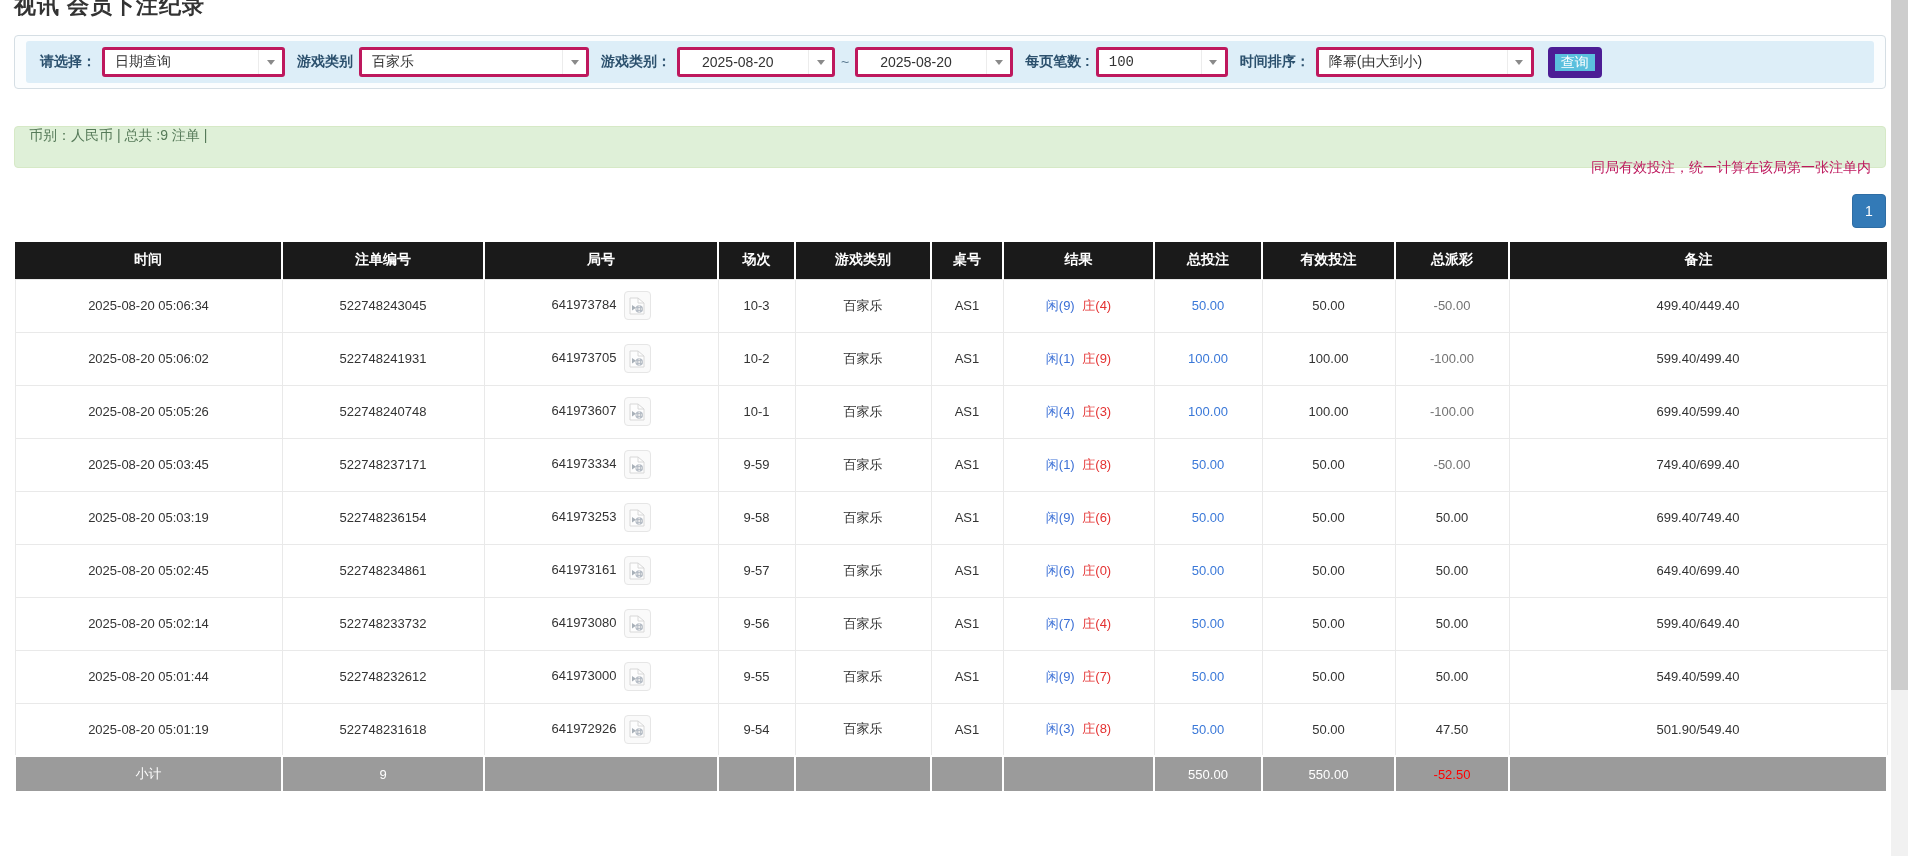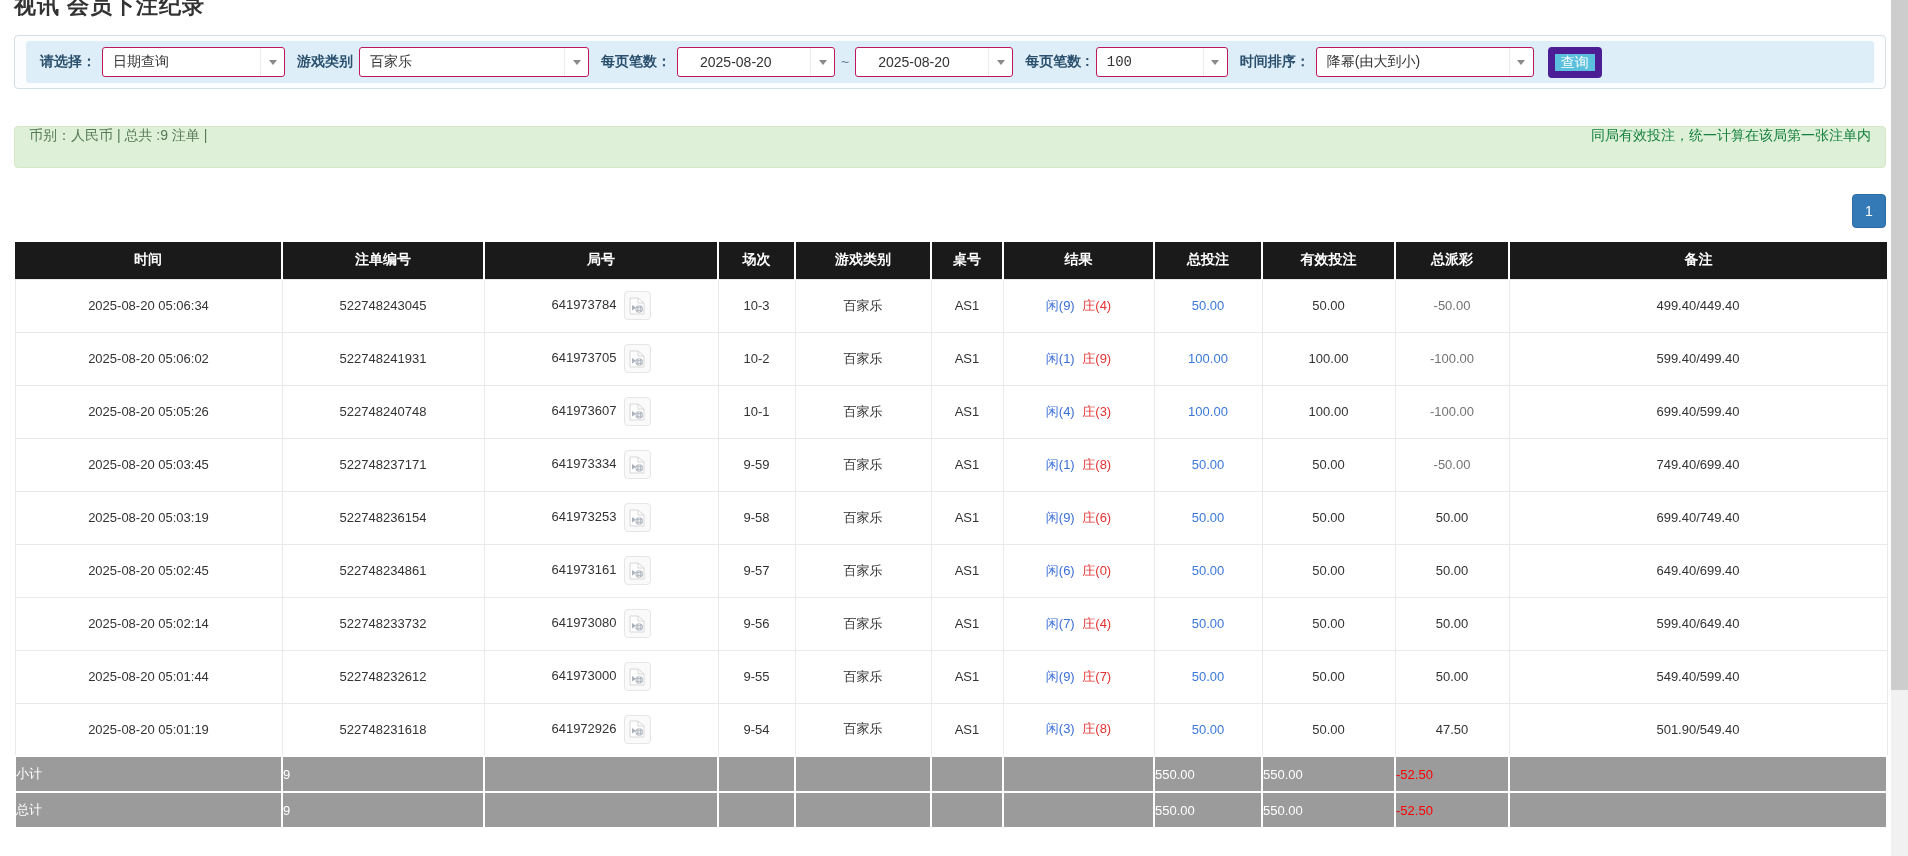--- a/index.html
+++ b/index.html
@@ -8,36 +8,36 @@
   .content { width: 1872px; margin-left: 14px; position: relative; }
 
   
   .page-title { font-size: 22px; font-weight: bold; color: #333; margin-top: -9px; letter-spacing: 1px; }
 
   
   .filter-panel { margin-top: 14px; border: 1px solid #d5dee4; border-radius: 4px; background: #fbfdfe; padding: 5px 11px; }
   .filter-bar { background: #ddeef8; border-radius: 3px; height: 42px; display: flex; align-items: center; padding: 0 8px; }
   .flabel { font-size: 14px; font-weight: bold; color: #2b506d; white-space: nowrap; margin: 0 6px 0 12px; }
   .flabel:first-child { margin-left: 6px; }
-  .combo { height: 30px; background: #fff; border: 1px solid #be185d; border-radius: 3px;
+  .combo { height: 30px; background: #fff; border: 3px solid #be185d; border-radius: 3px;
     display: flex; align-items: center; justify-content: space-between; cursor: pointer; }
   .combo .val { padding-left: 10px; font-size: 14px; color: #333; white-space: nowrap; overflow: hidden; }
   .combo .arrow { width: 24px; height: 100%; display: flex; align-items: center; justify-content: center; border-left: 1px solid #ececec; }
   .tri { width: 0; height: 0; border-left: 4px solid transparent; border-right: 4px solid transparent; border-top: 5px solid #8a8a8a; }
   .w-select { width: 183px; } .w-game { width: 230px; } .w-date { width: 158px; padding-left: 12px; }
   .w-size { width: 132px; font-family: Liberation Mono, monospace; } .w-sort { width: 218px; }
   .tilde { color: #5a7a90; font-size: 14px; margin: 0 6px; }
   .search-btn { margin-left: 14px; width: 54px; height: 31px; background: #5bc0de; border: 7px solid #4c1d95;
     border-radius: 4px; color: #fff; font-size: 14px; cursor: pointer; font-family: inherit; }
 
   
   .summary-bar { margin-top: 37px; height: 42px; background: #dff0d8; border: 1px solid #d6e9c6; border-radius: 4px;
     display: flex; align-items: flex-start; justify-content: space-between; padding: 0 14px; }
   .summary-left { font-size: 14px; color: #567a59; }
-  .summary-right { font-size: 14px; color: #15803d; }
+  .summary-right { font-size: 14px; color: #be185d; margin-top: 32px; }
 
   
   .pagination-row { margin-top: 26px; height: 34px; display: flex; justify-content: flex-end; }
   .page-btn { width: 34px; height: 34px; background: #337ab7; border: 1px solid #2e6da4; border-radius: 4px;
     color: #fff; font-size: 14px; display: flex; align-items: center; justify-content: center; cursor: pointer; }
 
   
   table.records { width: 1872px; margin-top: 14px; border-collapse: collapse; table-layout: fixed; }
   th { background: #1a1a1a; color: #fff; font-size: 14px; font-weight: bold; height: 37px;
     border-right: 2px solid #fff; text-align: center; }
@@ -45,21 +45,21 @@
   tbody td { height: 53px; font-size: 13px; color: #333; text-align: center;
     border: 1px solid #e9e9e9; background: #fff; }
   .res-player { color: #3a6fd6; }
   .res-banker { color: #e43131; margin-left: 4px; }
   .amt-link { color: #3a78d8; cursor: pointer; }
   .neg { color: #737373; }
 
   .video-btn { display: inline-flex; width: 27px; height: 29px; border: 1px solid #e6e6e6; background: #fafafa;
     border-radius: 4px; align-items: center; justify-content: center; margin-left: 7px; vertical-align: middle; cursor: pointer; }
 
-  tfoot td { height: 36px; background: #9b9b9b; color: #fff; font-size: 13px; 
+  tfoot td { height: 36px; background: #9b9b9b; color: #fff; font-size: 13px; text-align: center;
     border: 2px solid #fff; }
   tfoot .neg-footer { color: #ff0000; }
 
   
   .scrollbar-track { position: fixed; top: 0; right: 0; width: 17px; height: 856px; background: #f1f1f1; }
   .scrollbar-thumb { position: absolute; top: 0; left: 0; width: 17px; height: 690px; background: #cdcdcd; cursor: pointer; }
 
   
   col.c-time { width: 267px; } col.c-betid { width: 202px; } col.c-round { width: 234px; }
   col.c-session { width: 77px; } col.c-game { width: 136px; } col.c-table { width: 72px; }
@@ -84,21 +84,21 @@
       </div>
 
       <span class="flabel">游戏类别</span>
       <div class="combo w-game">
         <span class="val">百家乐</span>
         <span class="arrow">
             <span class="tri"></span>
           </span>
       </div>
 
-      <span class="flabel">每页笔数：</span>
+      <span class="flabel">游戏类别：</span>
       <div class="combo w-date">
         <span class="val">2025-08-20</span>
         <span class="arrow">
             <span class="tri"></span>
           </span>
       </div>
       <span class="tilde">~</span>
       <div class="combo w-date">
         <span class="val">2025-08-20</span>
         <span class="arrow">
@@ -469,33 +469,20 @@
         <td></td>
         <td></td>
         <td></td>
         <td></td>
         <td></td>
         <td>550.00</td>
         <td>550.00</td>
         <td class="neg-footer">-52.50</td>
         <td></td>
       </tr>
-      <tr>
-        <td>总计</td>
-        <td>9</td>
-        <td></td>
-        <td></td>
-        <td></td>
-        <td></td>
-        <td></td>
-        <td>550.00</td>
-        <td>550.00</td>
-        <td class="neg-footer">-52.50</td>
-        <td></td>
-      </tr>
     </tfoot>
   </table>
 
 </div>
 
 <div class="scrollbar-track">
   <div class="scrollbar-thumb"></div>
 </div>
 
 </body></html>

